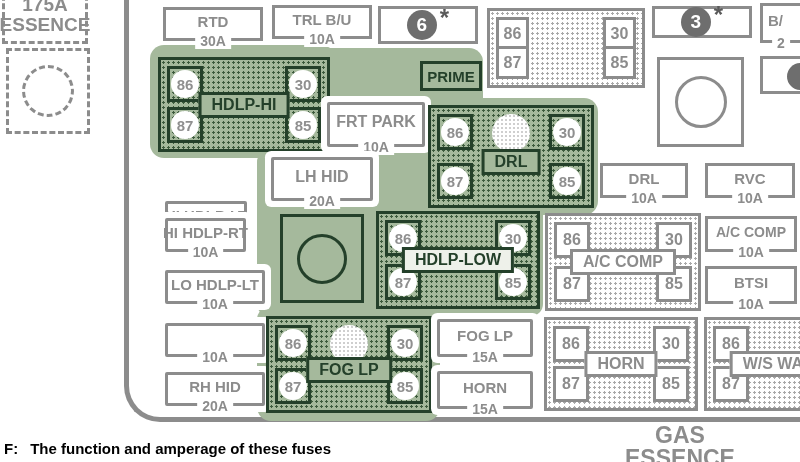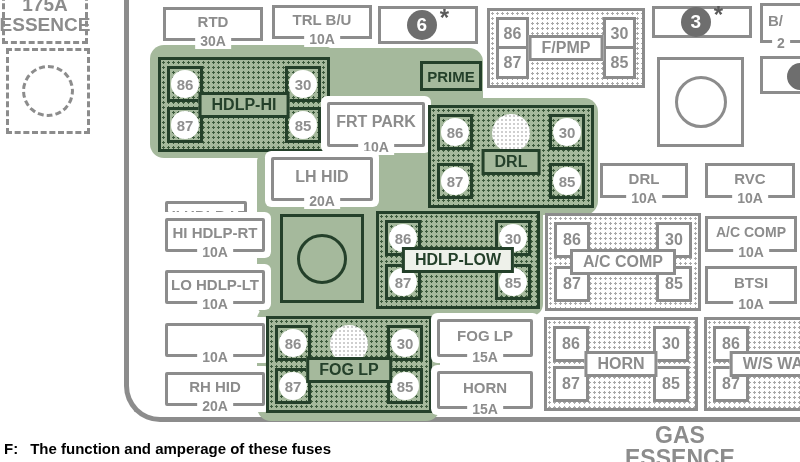--- a/index.html
+++ b/index.html
@@ -114,21 +114,20 @@
       </div>
     <div class="pin tr" style="width:33px;height:33px;">
         <span class="num">30</span>
       </div>
     <div class="pin bl" style="width:33px;height:33px;">
         <span class="num">87</span>
       </div>
     <div class="pin br" style="width:33px;height:33px;">
         <span class="num">85</span>
       </div>
-    <div class="rlabel">F/PMP</div>
   </div>
 
   <div class="abs fusebox" style="left:760px;top:3px;width:70px;height:40px;justify-content:flex-start;">
     <span class="name" style="padding-left:5px;">B/</span>
     <span class="amp" style="left:18px;">2</span>
   </div>
   <div class="abs fusebox" style="left:760px;top:56px;width:70px;height:38px;">
     <span style="position:absolute;left:24px;top:4px;width:27px;height:27px;border-radius:50%;background:#6e6e6e;"></span>
   </div>
 
@@ -180,21 +179,21 @@
 
   <div class="abs fusebox halo" style="left:271px;top:157px;width:102px;height:44px;text-align:right;">
     <span class="name" style="font-size:16px;">LH HID</span>
     <span class="amp">20A</span>
   </div>
 
   <div class="abs fusebox halo" style="left:165px;top:165px;width:82px;height:34px;margin-top:36px;">
     <span class="name">HI HDLP-LT</span>
     <span class="amp">10A</span>
   </div>
-  <div class="abs fusebox halo" style="left:165px;top:218px;width:100px;height:34px;">
+  <div class="abs fusebox halo" style="left:165px;top:218px;width:81px;height:34px;">
     <span class="name">HI HDLP-RT</span>
     <span class="amp">10A</span>
   </div>
   <div class="abs fusebox halo" style="left:165px;top:270px;width:100px;height:34px;">
     <span class="name">LO HDLP-LT</span>
     <span class="amp">10A</span>
   </div>
   <div class="abs fusebox halo" style="left:165px;top:323px;width:100px;height:34px;">
     <span class="amp">10A</span>
   </div>

